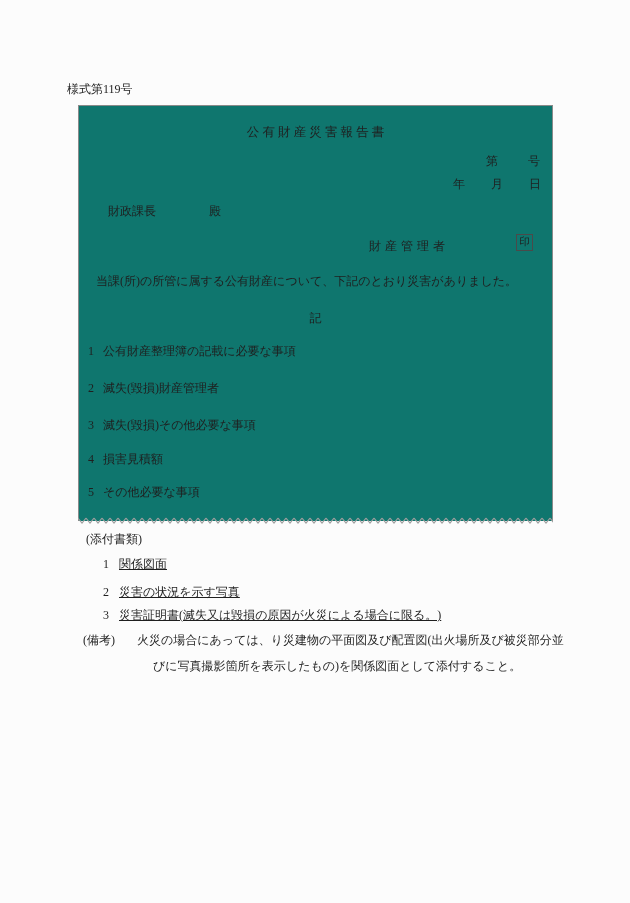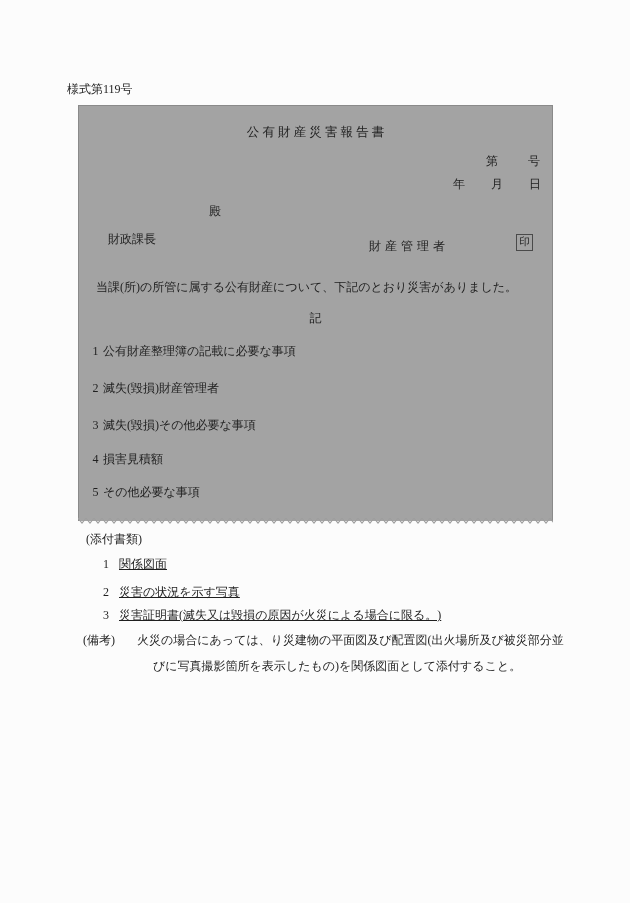--- a/index.html
+++ b/index.html
@@ -14,41 +14,41 @@
     overflow:hidden;
   }
   .abs{position:absolute;white-space:nowrap;}
   .form-no{left:67px;top:82px;}
   .box{
     position:absolute;
     left:78px;top:105px;
     width:473px;height:415px;
     border:1px solid #8a8a8a;
     border-bottom:none;
-    background:#a3a3a3;
+    background:#0f766e;
   }
   .title{left:0;right:0;top:19px;text-align:center;font-size:12.5px;}
   .num-prefix{left:407px;top:48px;}
   .num-suffix{left:449px;top:48px;}
   .date-year{left:374px;top:71px;}
   .date-month{left:412px;top:71px;}
   .date-day{left:450px;top:71px;}
-  .addressee{left:29px;top:98px;margin-top:28px;}
+  .addressee{left:29px;top:98px;}
   .addressee-honorific{left:130px;top:98px;}
   .sender{left:290px;top:133px;letter-spacing:4px;}
   .seal{
     position:absolute;left:437px;top:128px;
     width:15px;height:15px;
     border:1px solid #4a4a4a;
     display:flex;align-items:center;justify-content:center;
     font-size:10.5px;line-height:1;
   }
-  .body-para{left:17px;top:174px;}
+  .body-para{left:17px;top:168px;}
   .record-heading{left:0;right:0;top:205px;text-align:center;}
-  .item-row{white-space:nowrap;text-align:center;}
+  .item-row{white-space:nowrap;}
   .box .item-row{left:9px;}
   .box .item-row .no{display:inline-block;width:15px;}
   .r1{top:238px}.r2{top:275px}.r3{top:312px}.r4{top:346px}.r5{top:379px}
   .zigzag{position:absolute;left:-1px;bottom:-4px;}
   .att-heading{left:86px;top:532px;}
   .att-row{white-space:nowrap;text-decoration:underline;}
   .att-row .no{display:inline-block;width:16px;}
   .a1{left:103px;top:557px}.a2{left:103px;top:585px}.a3{left:103px;top:608px}
   .remarks-label{left:83px;top:633px;}
   .remarks-line1{left:137px;top:633px;}

